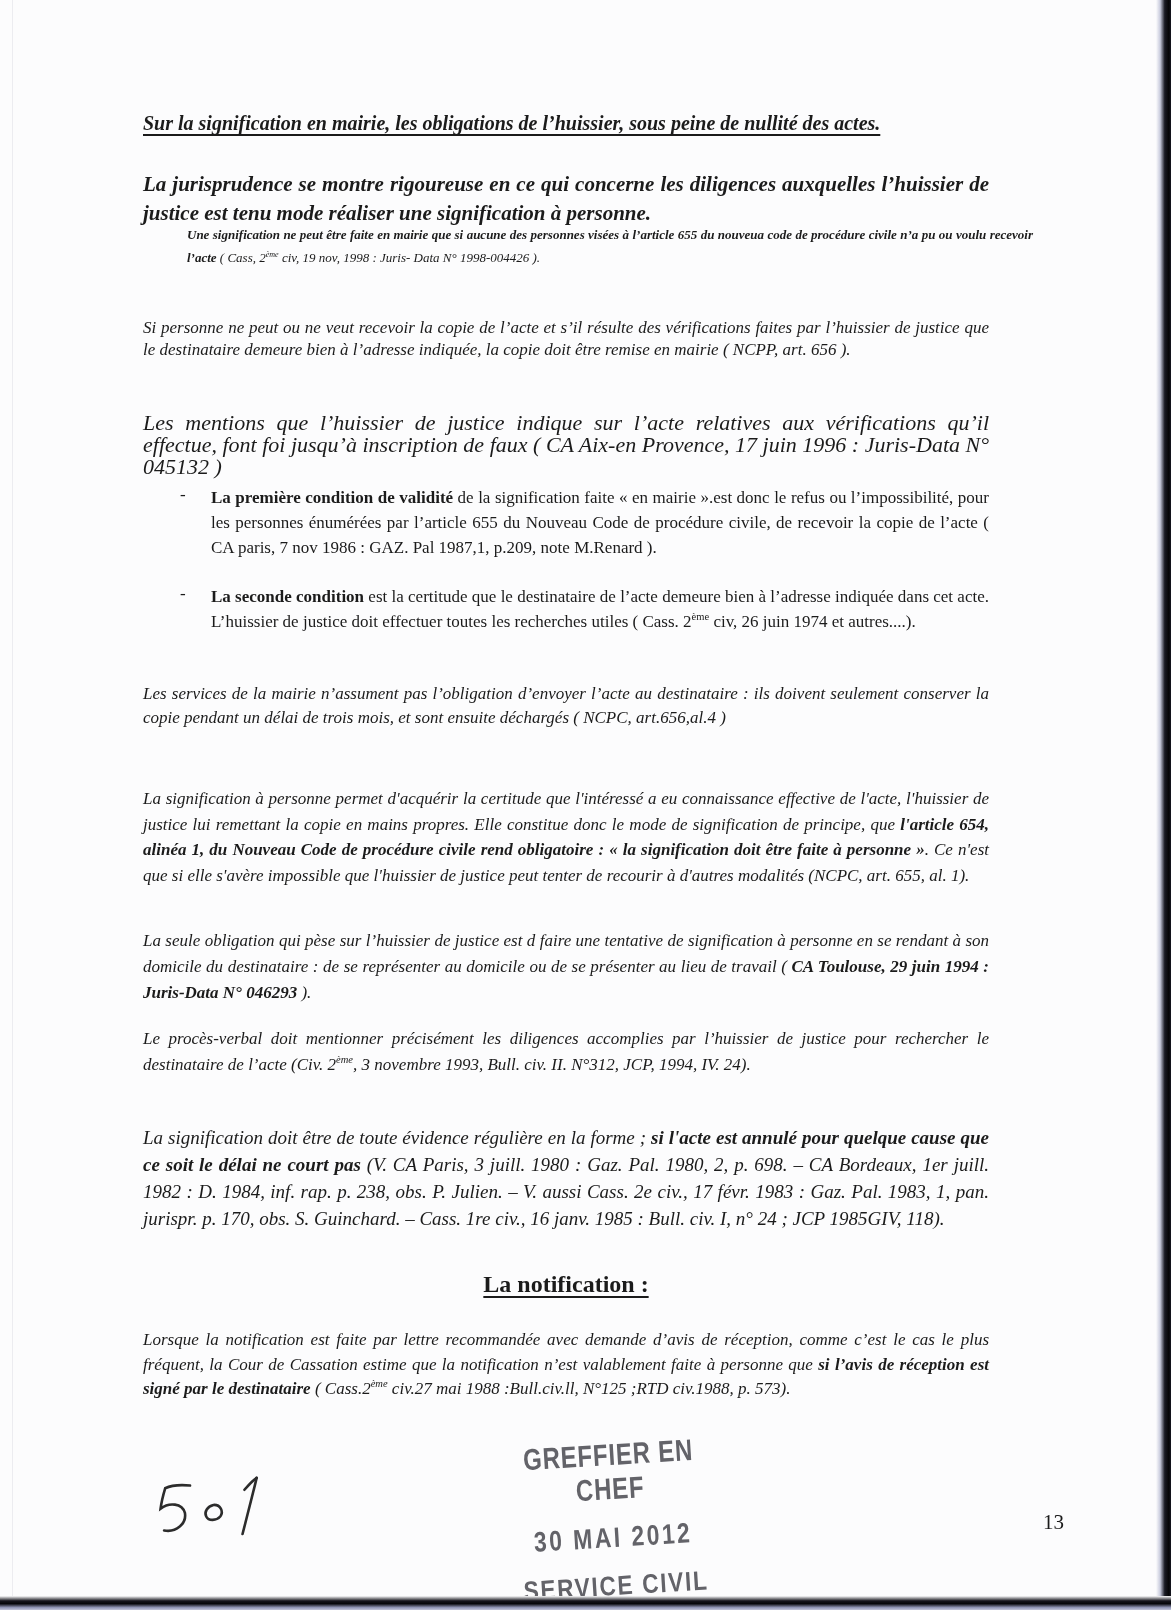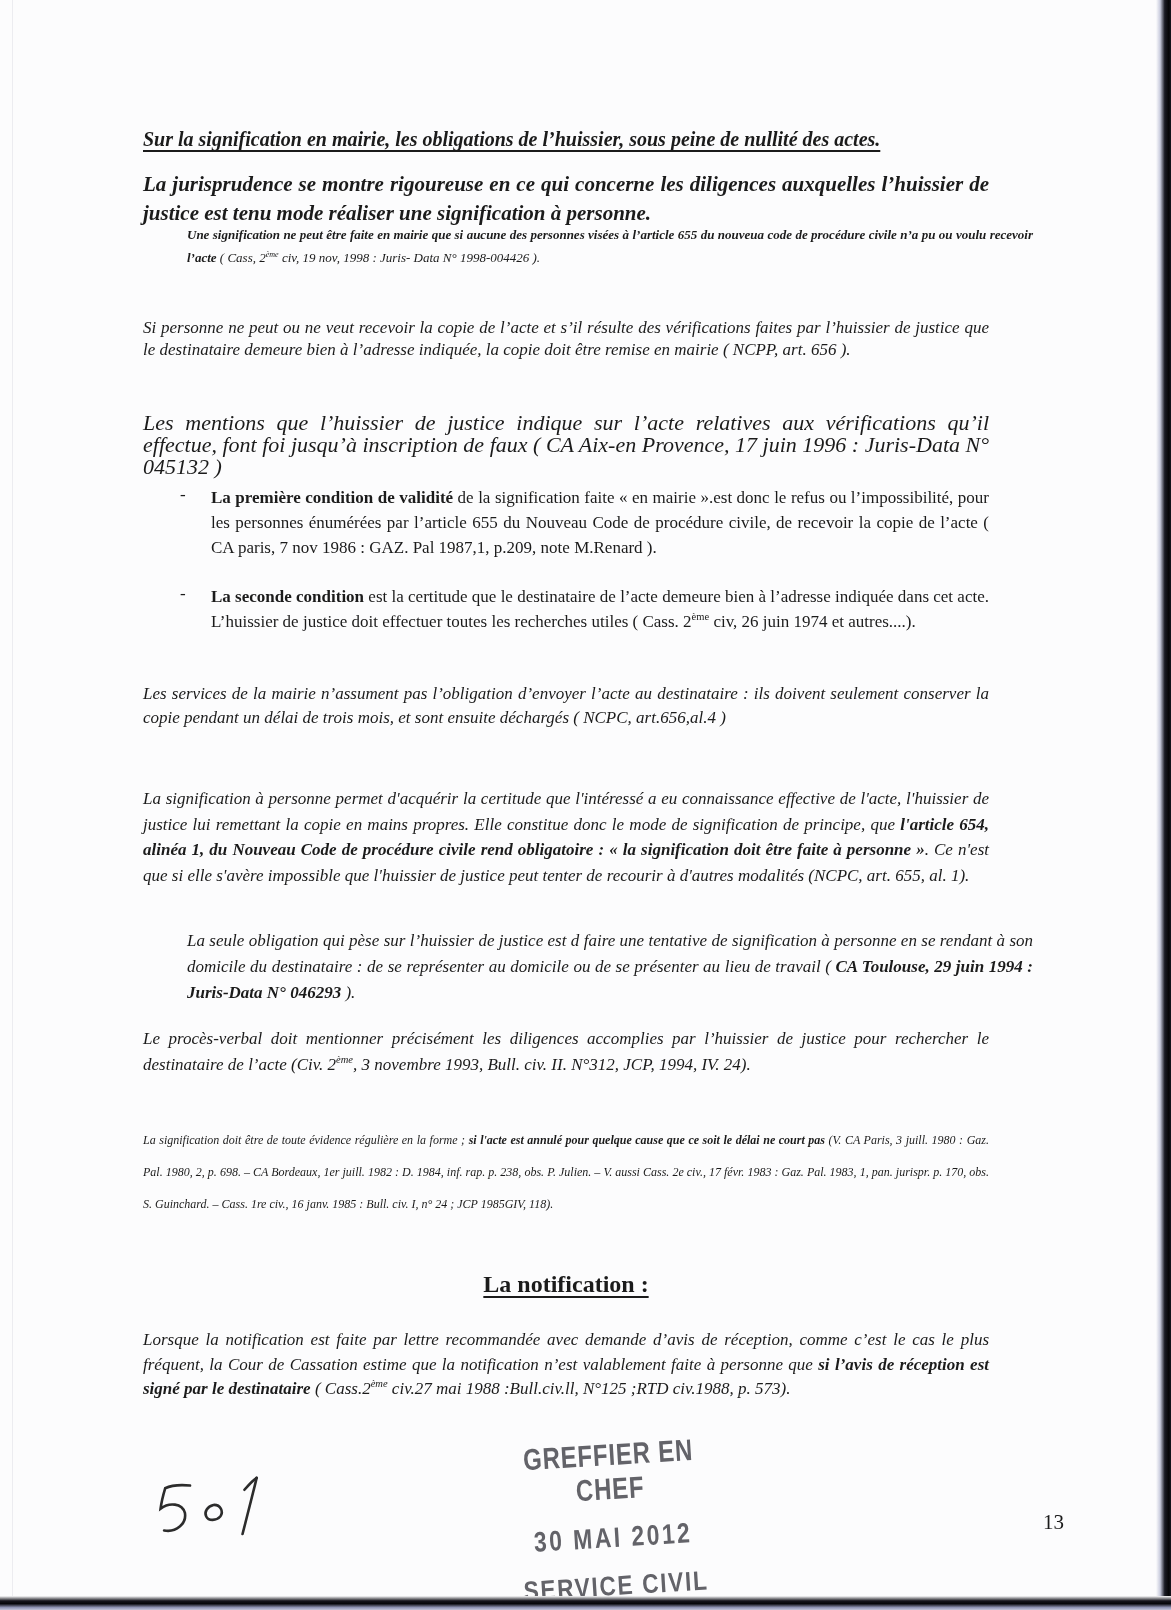--- a/index.html
+++ b/index.html
@@ -15,42 +15,42 @@
     background:linear-gradient(to right,#fcfcfd 0%,#c7cadc 28%,#1a1b24 58%,#050507 85%,#15161f 100%);
   }
   .frame-bottom{
     position:absolute;left:0;bottom:0;width:1171px;height:14px;
     background:linear-gradient(to bottom,#fcfcfd 0%,#15151d 35%,#05060a 55%,#8f94b5 82%,#c2c6db 100%);
   }
   .blk{position:absolute;left:143px;width:846px;font-style:italic;text-align:justify;}
   .seg-b{font-weight:bold;}
   .seg-sup{vertical-align:super;font-size:0.62em;line-height:0;}
   .doc-title{
-    top:128px;font-size:20px;font-weight:bold;text-align:left;
+    top:112px;font-size:20px;font-weight:bold;text-align:left;
     text-decoration:underline;text-decoration-thickness:2px;text-underline-offset:4px;
   }
   .p-lead{top:170px;font-size:21px;line-height:29px;font-weight:bold;}
   .p-sublead{top:224px;font-size:13px;line-height:22.5px;margin-left:44px;}
   .p-si{top:317px;font-size:17px;line-height:21.5px;}
   .p-mentions{top:412px;font-size:22px;line-height:22px;}
   .bullet-row{position:absolute;left:180px;width:809px;}
   .bullet-row .dash{
     position:absolute;left:0;top:0;font-style:italic;font-size:17px;
   }
   .bullet-row .btxt{
     display:block;margin-left:31px;font-size:17px;
     line-height:25px;text-align:justify;
   }
   .b1{top:485px;}
   .b2{top:584px;}
   .p-services{top:682px;font-size:17px;line-height:23.5px;}
   .p-acquerir{top:786px;font-size:17px;line-height:25.5px;}
-  .p-seule{top:928px;font-size:17px;line-height:26px;margin-left:44px;}
+  .p-seule{top:928px;font-size:17px;line-height:26px;}
   .p-proces{top:1026px;font-size:17px;line-height:26px;}
-  .p-reguliere{top:1124px;font-size:12px;line-height:32px;}
+  .p-reguliere{top:1124px;font-size:19px;line-height:27px;}
   .h-notif{
     top:1271px;font-size:24px;font-weight:bold;font-style:normal;text-align:center;
     text-decoration:underline;text-decoration-thickness:2px;text-underline-offset:4px;
   }
   .p-lorsque{top:1328px;font-size:17px;line-height:24.5px;}
   .stamp{
     position:absolute;left:462px;top:1438px;width:300px;text-align:center;
     transform:rotate(-3.5deg);transform-origin:50% 50%;
     color:#4e4e55;font-family:"Liberation Sans","DejaVu Sans",sans-serif;
     font-weight:bold;opacity:0.88;

